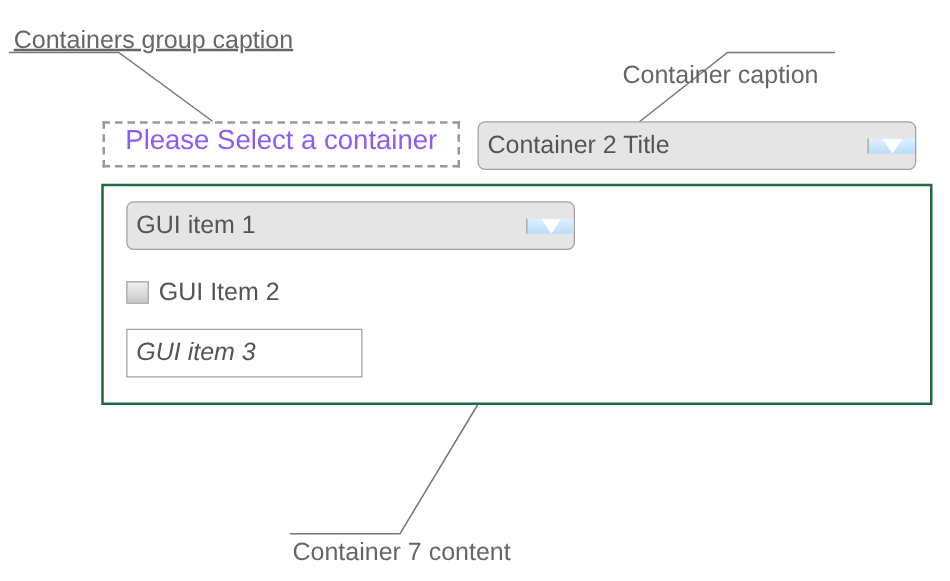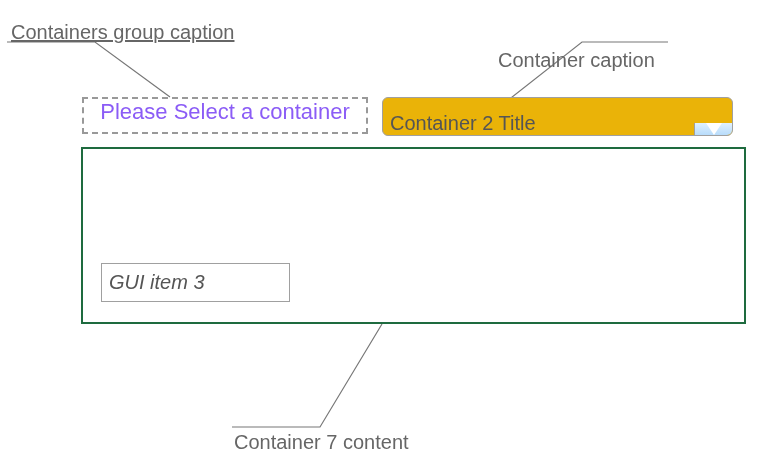--- a/index.html
+++ b/index.html
@@ -42,23 +42,23 @@
       justify-content: center;
       font-size: 22px;
       color: #8b5cf6;
       white-space: nowrap;
     }
     .combo {
       position: absolute;
       box-sizing: border-box;
       border: 1px solid #a0a0a0;
       border-radius: 6px;
-      background: #eab308;
+      background: #e5e5e5;
       display: flex;
-      align-items: flex-end;
+      align-items: center;
       overflow: hidden;
     }
     .combo .combo-text {
       flex: 1;
       display: flex;
       align-items: center;
       padding-left: 7px;
       font-size: 20px;
       color: #555555;
       white-space: nowrap;
@@ -159,18 +159,30 @@
   <div class="combo-text">Container 2 Title</div>
   <div class="combo-arrow">
     <svg width="16" height="12" viewBox="0 0 16 12">
       <polygon points="0,0 16,0 8,12" fill="#ffffff"></polygon>
     </svg>
   </div>
 </div>
 
 <div class="container-content">
 
+  <div class="combo gui-item1-combo">
+    <div class="combo-text">GUI item 1</div>
+    <div class="combo-arrow">
+      <svg width="16" height="12" viewBox="0 0 16 12">
+        <polygon points="0,0 16,0 8,12" fill="#ffffff"></polygon>
+      </svg>
+    </div>
+  </div>
 
+  <div class="checkbox-row">
+    <div class="checkbox-box"></div>
+    <span class="checkbox-label">GUI Item 2</span>
+  </div>
 
   <div class="text-input">
     <span>GUI item 3</span>
   </div>
 </div>
 
 </body></html>

